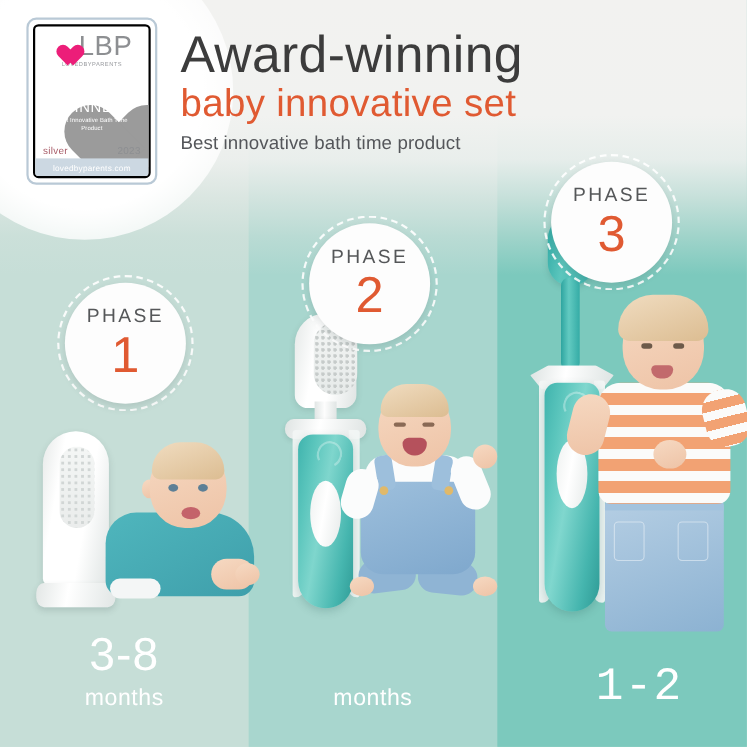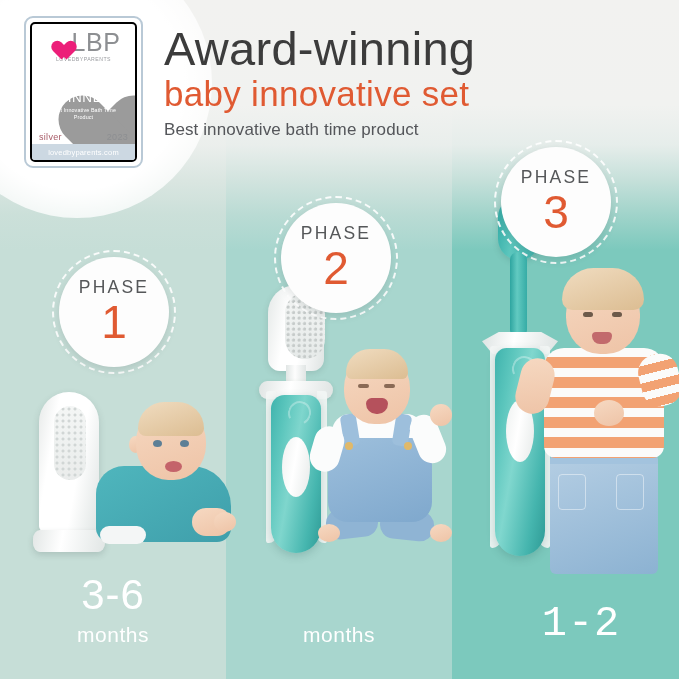--- a/index.html
+++ b/index.html
@@ -428,21 +428,21 @@
 
   <div class="phase phase3">
     <div class="dash"></div>
     <div class="disc">
       <div class="lbl">PHASE</div>
       <div class="num">3</div>
     </div>
   </div>
 
   <div class="age age1">
-    <div class="big">3-6</div>
+    <div class="big">3-8</div>
     <div class="sm">months</div>
   </div>
   <div class="age age2">
     <div class="sm">months</div>
   </div>
   <div class="age age3">
     <div class="big">1-2</div>
   </div>
 
 </div>

